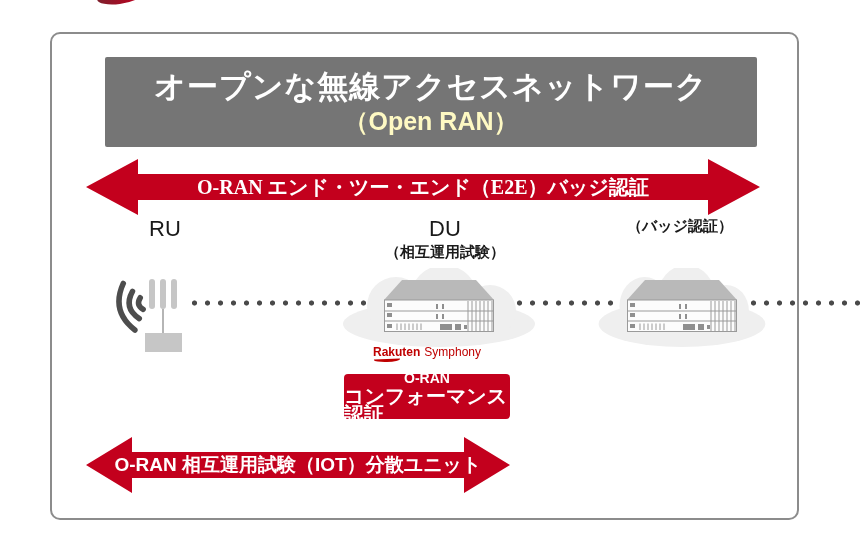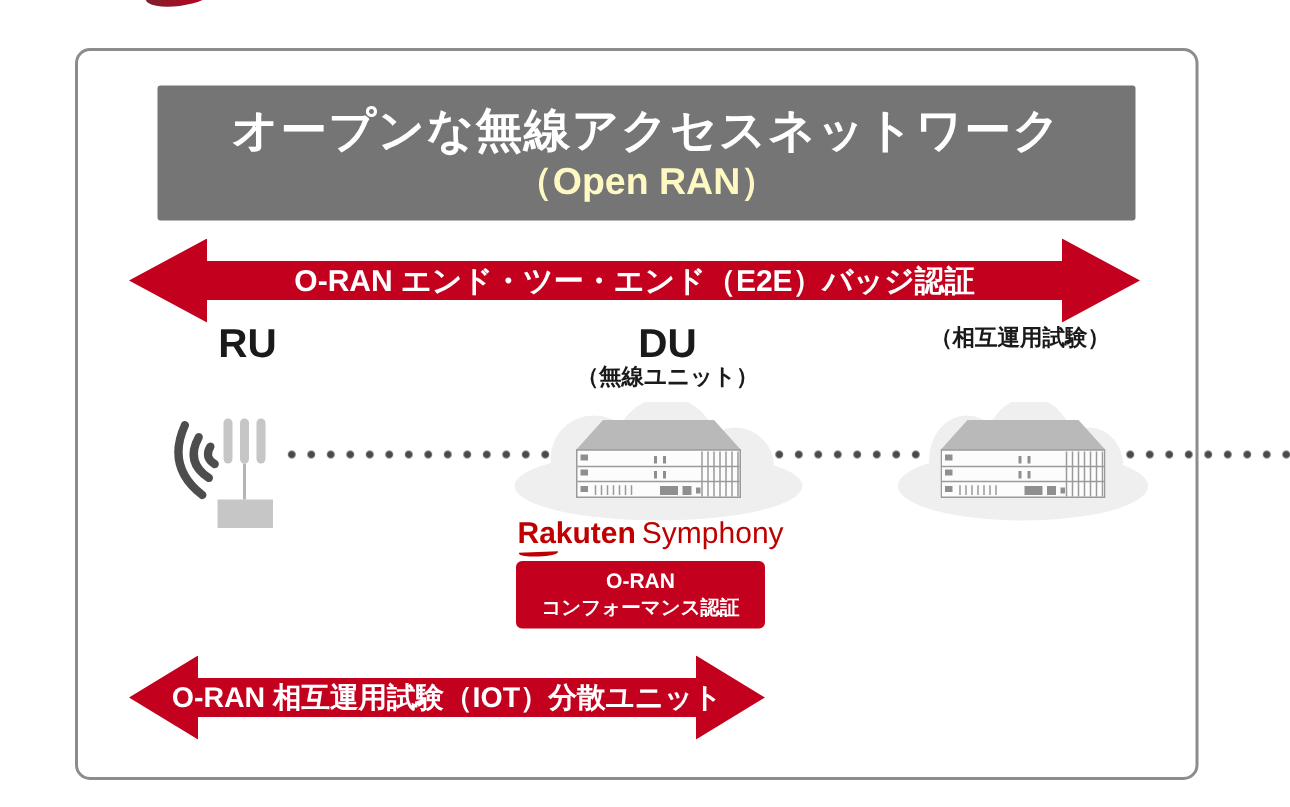--- a/index.html
+++ b/index.html
@@ -28,28 +28,28 @@
     align-items:center;justify-content:center;z-index:3;}
   .banner .t1{color:#fff;font-weight:bold;font-size:31px;letter-spacing:1px;line-height:38px;}
   .banner .t2{color:#fef9c3;font-weight:bold;font-size:25px;line-height:31px;}
 
   
   .dbl-arrow{position:absolute;z-index:3;}
   .dbl-arrow svg{position:absolute;left:0;top:0;width:100%;height:100%;}
   .dbl-arrow .arrow-shape{fill:var(--arrow-red);}
   .arrow-label{position:absolute;inset:0;display:flex;align-items:center;justify-content:center;
     color:#fff;font-weight:bold;white-space:nowrap;}
-  .e2e-arrow{left:86px;top:159px;width:674px;height:56px;}
+  .e2e-arrow{left:86px;top:159px;width:674px;height:56px;font-family:Liberation Serif, serif;}
   .e2e-arrow .arrow-label{font-size:20px;}
   .iot-arrow{left:86px;top:437px;width:424px;height:56px;}
   .iot-arrow .arrow-label{font-size:19px;}
 
   
   .unit-label{position:absolute;top:216px;text-align:center;color:#1a1a1a;z-index:3;}
-  .unit-label .abbr{font-size:27px;font-weight:bold;line-height:26px;}
+  .unit-label .abbr{font-size:22px;font-weight:normal;line-height:26px;}
   .unit-label .name{font-size:15px;font-weight:bold;line-height:20px;}
   .unit-ru{left:95px;width:140px;}
   .unit-du{left:365px;width:160px;}
   .unit-cu{left:600px;width:160px;}
 
   
   .dotted-line{position:absolute;left:188px;top:299px;width:672px;height:8px;z-index:1;
     background-image:radial-gradient(circle,var(--dot-gray) 2.2px,transparent 2.9px);
     background-size:13px 8px;background-repeat:repeat-x;background-position:left center;}
 
@@ -67,32 +67,32 @@
   .cloud svg.cloud-svg{position:absolute;left:0;top:0;width:100%;height:100%;}
   .cloud-shape{fill:var(--cloud-gray);}
   .server{position:absolute;left:50%;top:12px;transform:translateX(-50%);width:110px;height:52px;}
   .srv-top{fill:var(--server-top);}
   .srv-front{fill:#fcfcfc;stroke:var(--server-line);stroke-width:1;}
   .srv-line{stroke:var(--server-line);stroke-width:1;}
   .srv-dark{fill:#8f8f8f;}
 
   
   .vendor-logo{position:absolute;left:345px;top:345px;width:164px;height:24px;z-index:3;
-    text-align:center;color:var(--rakuten-red);font-size:20px;white-space:nowrap;}
+    text-align:center;color:var(--rakuten-red);font-size:12px;white-space:nowrap;}
   .vendor-logo .bold{font-weight:bold;position:relative;display:inline-block;}
   .vendor-logo .bold::after{content:"";position:absolute;left:1px;bottom:-3px;width:26px;height:3px;
     background:var(--rakuten-red);border-radius:0 0 60% 60%/0 0 100% 100%;transform:rotate(-2deg);}
   .vendor-logo .reg{font-weight:normal;margin-left:4px;}
 
   
   .badge{position:absolute;left:344px;top:374px;width:166px;height:45px;z-index:3;
     background:var(--arrow-red);border-radius:4px;display:flex;flex-direction:column;
     align-items:center;justify-content:center;color:#fff;font-weight:bold;}
   .badge .b1{font-size:14px;line-height:17px;}
-  .badge .b2{font-size:13px;line-height:18px;}
+  .badge .b2{font-size:20px;line-height:18px;}
 </style>
 </head>
 <body>
 
 <div class="stage">
 
   <div class="logo-sliver"></div>
 
   <div class="frame"></div>
 
@@ -106,24 +106,24 @@
       <polygon class="arrow-shape" points="0,28 52,0 52,15 622,15 622,0 674,28 622,56 622,41 52,41 52,56"></polygon>
     </svg>
     <div class="arrow-label">O-RAN エンド・ツー・エンド（E2E）バッジ認証</div>
   </div>
 
   <div class="unit-label unit-ru">
     <div class="abbr">RU</div>
   </div>
   <div class="unit-label unit-du">
     <div class="abbr">DU</div>
-    <div class="name">（無線ユニット）</div>
+    <div class="name">（相互運用試験）</div>
   </div>
   <div class="unit-label unit-cu">
-    <div class="name">（相互運用試験）</div>
+    <div class="name">（バッジ認証）</div>
   </div>
 
   <div class="dotted-line"></div>
 
   <div class="ru-icon">
     <svg viewBox="0 0 82 78">
       <g transform="rotate(-14 24 30)">
         <path class="wifi-arc" d="M 21 6 Q 2 30 21 54"></path>
         <path class="wifi-arc" d="M 28 16 Q 15 30 28 44"></path>
         <path class="wifi-arc" d="M 34 24 Q 28 30 34 36"></path>

